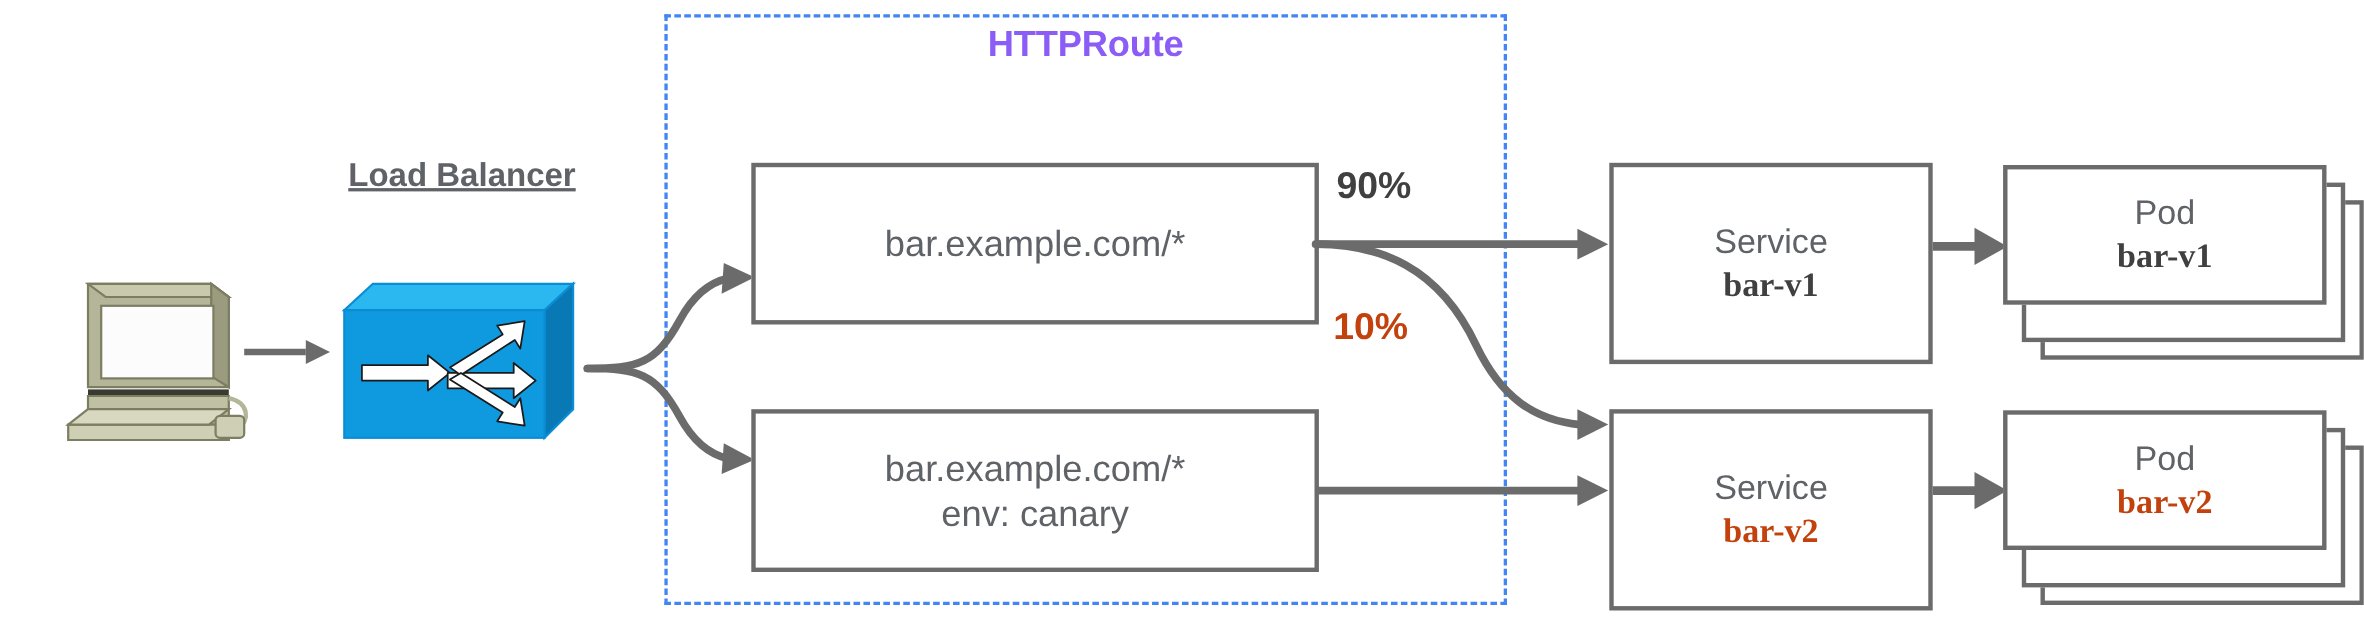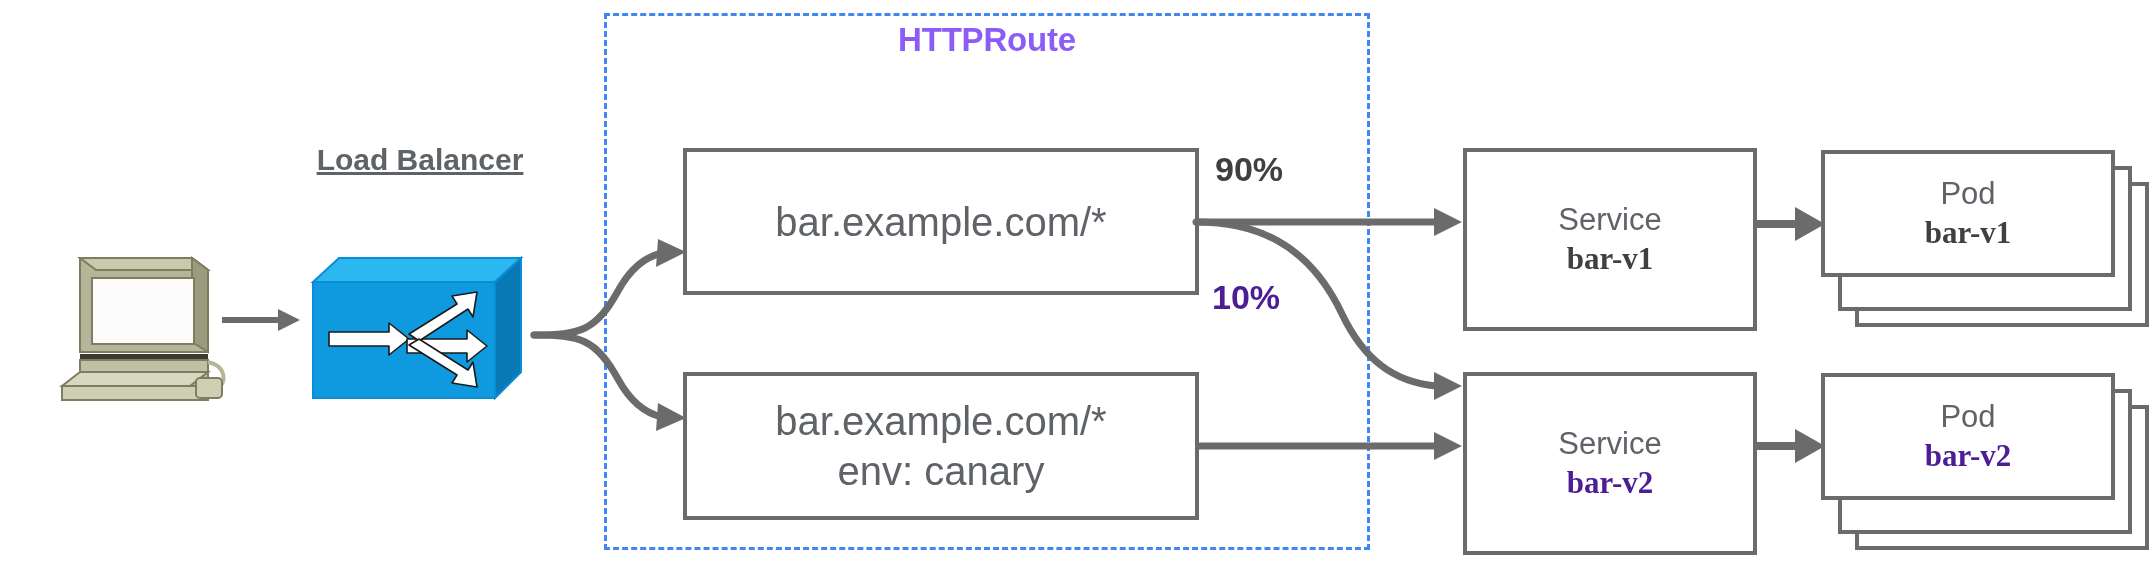--- a/index.html
+++ b/index.html
@@ -52,24 +52,24 @@
     align-items: center;
     justify-content: center;
     color: #5f6368;
     font-size: 31px;
     line-height: 1.25;
     text-align: center;
   }
   .box .ln { display: block; white-space: nowrap; }
   .box .name { font-weight: bold; font-family: Liberation Serif, serif; }
   .blue  { color: #404040; }
-  .green { color: #4c1d95; }
+  .green { color: #c2410c; }
 
   .match-box  { width: 516px; height: 147px; }
-  .match-box .ln { font-size: 40px; }
+  .match-box .ln { font-size: 33px; }
   .svc-box    { width: 294px; height: 183px; }
   .pod-box    { width: 294px; height: 127px; }
 
   
   .stack-l2, .stack-l3 {
     border: 4px solid #6b6b6b;
     background: #ffffff;
     box-sizing: border-box;
     width: 294px;
     height: 145px;

